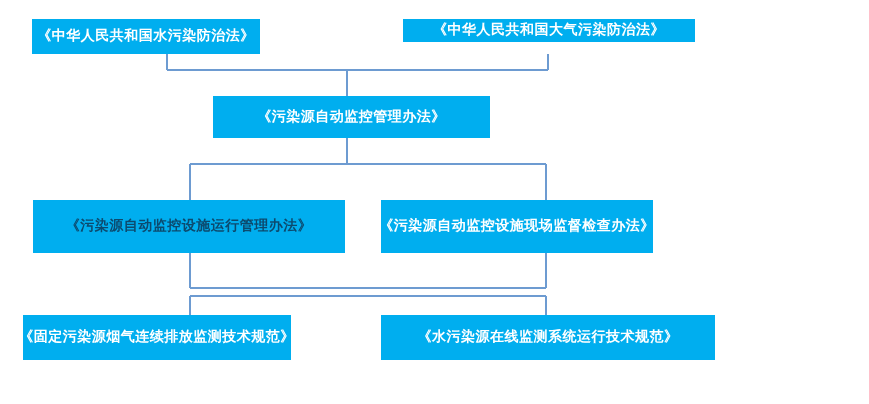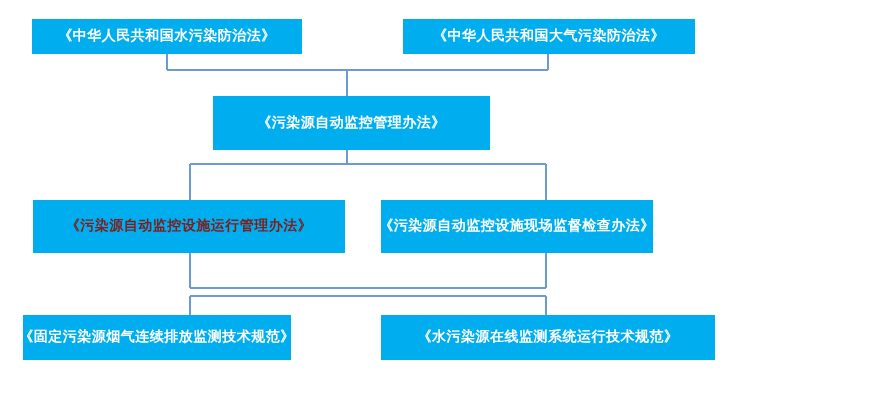--- a/index.html
+++ b/index.html
@@ -39,24 +39,24 @@
     letter-spacing: 0.5px;
     line-height: 1.15;
     padding: 2px 6px;
     z-index: 2;
   }
   .node-label {
     display: block;
     white-space: nowrap;
   }
   
-  #node-water-law      { left: 32px;  top: 19px;  width: 270px; height: 35px; font-size: 14px; }
-  #node-air-law        { left: 403px; top: 19px;  width: 292px; height: 35px; font-size: 14px; }
+  #node-water-law      { left: 32px;  top: 19px;  width: 228px; height: 35px; font-size: 14px; }
+  #node-air-law        { left: 403px; top: 19px;  width: 292px; height: 23px; font-size: 14px; }
   
-  #node-auto-monitor-mgmt { left: 213px; top: 96px; width: 277px; height: 54px; font-size: 14px; }
+  #node-auto-monitor-mgmt { left: 213px; top: 96px; width: 277px; height: 42px; font-size: 14px; }
   
   #node-facility-operation { left: 33px;  top: 200px; width: 312px; height: 53px; font-size: 14px; }
   #node-facility-inspect   { left: 381px; top: 200px; width: 272px; height: 53px; font-size: 14px; }
   
   #node-cems-spec      { left: 23px;  top: 315px; width: 268px; height: 45px; font-size: 14px; }
   #node-water-online-spec { left: 381px; top: 315px; width: 334px; height: 45px; font-size: 14px; }
 </style>
 </head>
 <body>
 
@@ -90,21 +90,21 @@
   </div>
 
   <div class="node-box" id="node-air-law" style="background: rgb(0, 174, 239); color: rgb(255, 255, 255);">
     <span class="node-label">《中华人民共和国大气污染防治法》</span>
   </div>
 
   <div class="node-box" id="node-auto-monitor-mgmt" style="background: rgb(0, 174, 239); color: rgb(255, 255, 255);">
     <span class="node-label">《污染源自动监控管理办法》</span>
   </div>
 
-  <div class="node-box" id="node-facility-operation" style="background: rgb(0, 174, 239); color: #7f1d1d;">
+  <div class="node-box" id="node-facility-operation" style="background: rgb(0, 174, 239); color: #0c4a6e;">
     <span class="node-label">《污染源自动监控设施运行管理办法》</span>
   </div>
 
   <div class="node-box" id="node-facility-inspect" style="background: rgb(0, 174, 239); color: rgb(255, 255, 255);">
     <span class="node-label">《污染源自动监控设施现场监督检查办法》</span>
   </div>
 
   <div class="node-box" id="node-cems-spec" style="background: rgb(0, 174, 239); color: rgb(255, 255, 255);">
     <span class="node-label">《固定污染源烟气连续排放监测技术规范》</span>
   </div>

